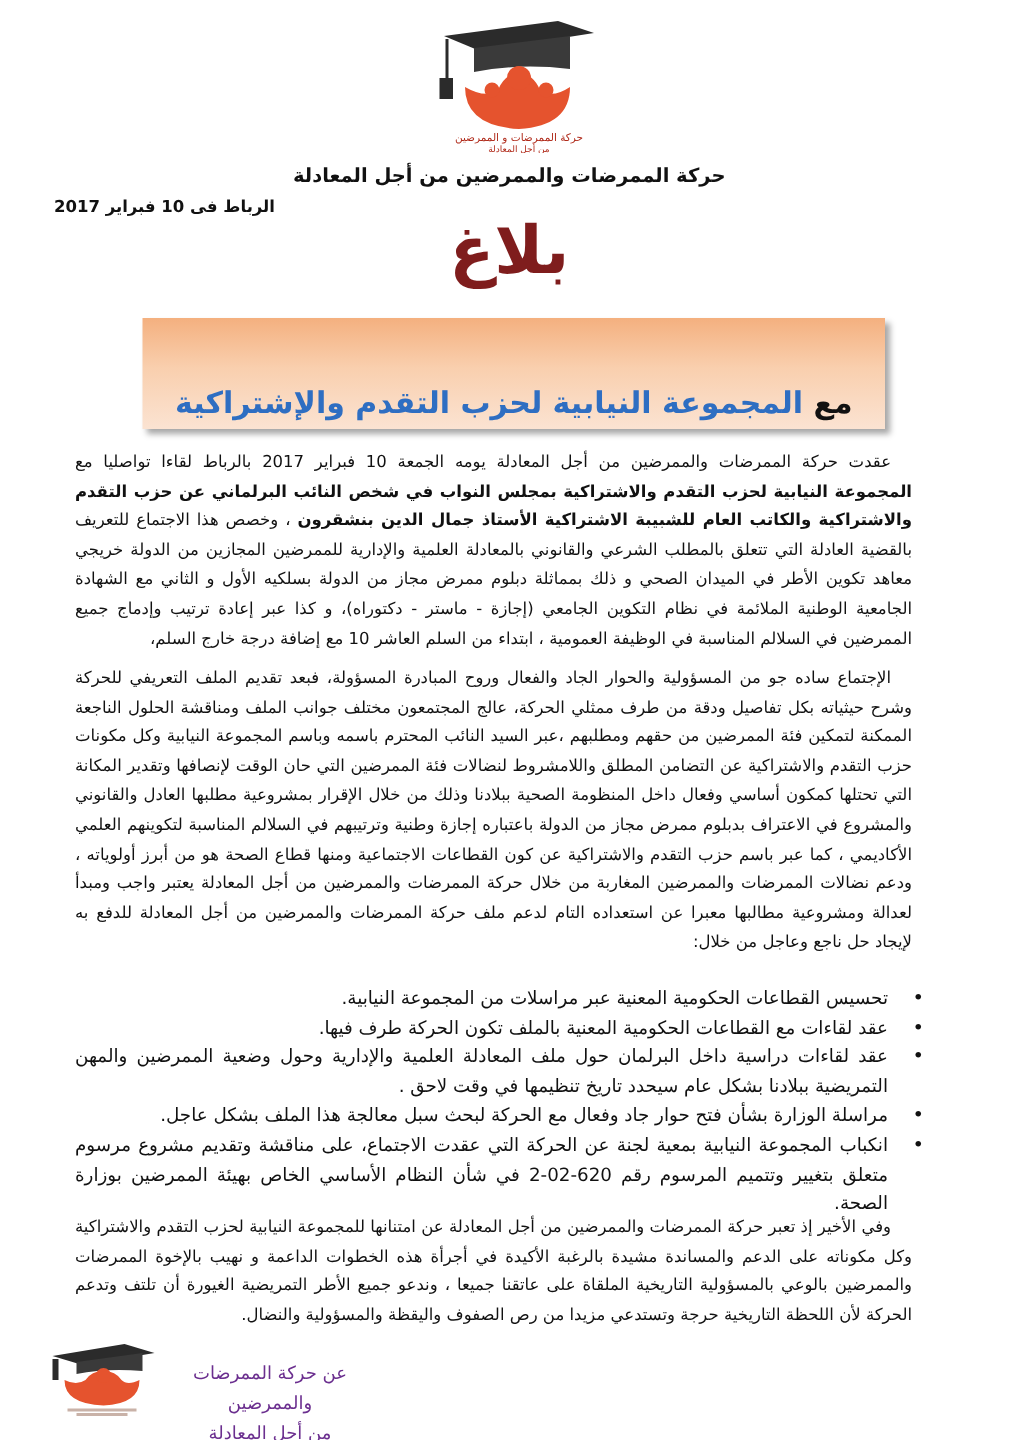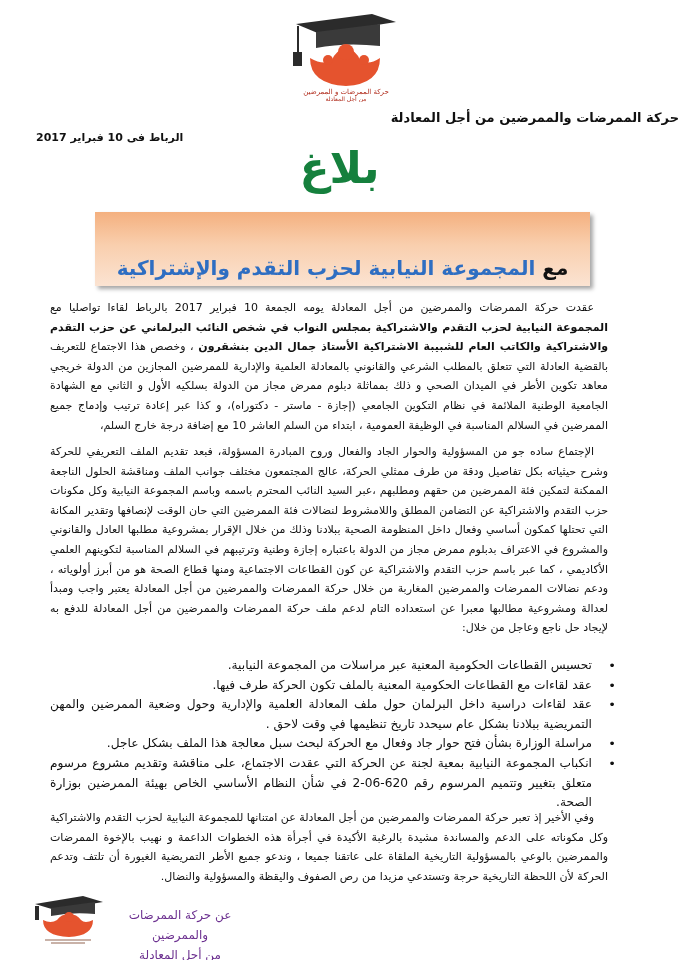--- a/index.html
+++ b/index.html
@@ -3,26 +3,26 @@
 <meta charset="utf-8">
 <style>
   html, body { margin: 0; padding: 0; background: #ffffff; }
   body { width: 679px; height: 960px; position: relative; overflow: hidden;
          font-family: "DejaVu Sans", "Liberation Sans", sans-serif; color: #111; }
   .abs { position: absolute; }
 
   
   .logo-top { left: 276px; top: 2px; width: 128px; height: 100px; }
 
-  .org-header { left: 0; top: 110px; width: 679px; text-align: right;
+  .org-header { left: 0; top: 110px; width: 679px; text-align: center;
                 font-weight: bold; font-size: 13px; color: #111; }
   .place-date { left: 36px; top: 131px; font-size: 11px; font-weight: bold; direction: rtl; }
 
   .announce { left: 0; top: 138px; width: 679px; text-align: center;
-              color: #15803d; font-weight: bold; font-size: 44px; line-height: 60px; }
+              color: #7f1d1d; font-weight: bold; font-size: 44px; line-height: 60px; }
 
   .banner { left: 95px; top: 212px; width: 495px; height: 74px;
             background: linear-gradient(180deg, #f4b07f 0%, #f9cfae 45%, #fbe3d2 100%);
             box-shadow: 3px 3px 4px rgba(0,0,0,0.35); text-align: center; }
   .banner-l1 { position: absolute; left: 0; right: 0; top: 7px; font-weight: bold;
                font-size: 17px; color: #111; }
   .banner-l2 { position: absolute; left: 0; right: 0; top: 44px; font-weight: bold;
                font-size: 20px; color: #111; }
   .banner-l2 .blue { color: #2e6ec2; }
 
@@ -77,21 +77,21 @@
 
 <div class="abs para" style="top:442px;">
   <span class="ind"></span><span>الإجتماع ساده جو من المسؤولية والحوار الجاد والفعال وروح المبادرة المسؤولة، فبعد تقديم الملف التعريفي للحركة وشرح حيثياته بكل تفاصيل ودقة من طرف ممثلي الحركة، عالج المجتمعون مختلف جوانب الملف ومناقشة الحلول الناجعة الممكنة لتمكين فئة الممرضين من حقهم ومطلبهم ،عبر السيد النائب المحترم باسمه وباسم المجموعة النيابية وكل مكونات حزب التقدم والاشتراكية عن التضامن المطلق واللامشروط لنضالات فئة الممرضين التي حان الوقت لإنصافها وتقدير المكانة التي تحتلها كمكون أساسي وفعال داخل المنظومة الصحية ببلادنا وذلك من خلال الإقرار بمشروعية مطلبها العادل والقانوني والمشروع في الاعتراف بدبلوم ممرض مجاز من الدولة باعتباره إجازة وطنية وترتيبهم في السلالم المناسبة لتكوينهم العلمي الأكاديمي ، كما عبر باسم حزب التقدم والاشتراكية عن كون القطاعات الاجتماعية ومنها قطاع الصحة هو من أبرز أولوياته ، ودعم نضالات الممرضات والممرضين المغاربة من خلال حركة الممرضات والممرضين من أجل المعادلة يعتبر واجب ومبدأ لعدالة ومشروعية مطالبها معبرا عن استعداده التام لدعم ملف حركة الممرضات والممرضين من أجل المعادلة للدفع به لإيجاد حل ناجع وعاجل من خلال:</span>
 </div>
 
 <ul class="abs bullets">
   <li>تحسيس القطاعات الحكومية المعنية عبر مراسلات من المجموعة النيابية.</li>
   <li>عقد لقاءات مع القطاعات الحكومية المعنية بالملف تكون الحركة طرف فيها.</li>
   <li>عقد لقاءات دراسية داخل البرلمان حول ملف المعادلة العلمية والإدارية وحول وضعية الممرضين والمهن التمريضية ببلادنا بشكل عام سيحدد تاريخ تنظيمها في وقت لاحق .</li>
   <li>مراسلة الوزارة بشأن فتح حوار جاد وفعال مع الحركة لبحث سبل معالجة هذا الملف بشكل عاجل.</li>
-  <li>انكباب المجموعة النيابية بمعية لجنة عن الحركة التي عقدت الاجتماع، على مناقشة وتقديم مشروع مرسوم متعلق بتغيير وتتميم المرسوم رقم 620-06-2 في شأن النظام الأساسي الخاص بهيئة الممرضين بوزارة الصحة.</li>
+  <li>انكباب المجموعة النيابية بمعية لجنة عن الحركة التي عقدت الاجتماع، على مناقشة وتقديم مشروع مرسوم متعلق بتغيير وتتميم المرسوم رقم 620-02-2 في شأن النظام الأساسي الخاص بهيئة الممرضين بوزارة الصحة.</li>
 </ul>
 
 <div class="abs para" style="top:808px;">
   <span class="ind"></span><span>وفي الأخير إذ تعبر حركة الممرضات والممرضين من أجل المعادلة عن امتنانها للمجموعة النيابية لحزب التقدم والاشتراكية وكل مكوناته على الدعم والمساندة مشيدة بالرغبة الأكيدة في أجرأة هذه الخطوات الداعمة و نهيب بالإخوة الممرضات والممرضين بالوعي بالمسؤولية التاريخية الملقاة على عاتقنا جميعا ، وندعو جميع الأطر التمريضية الغيورة أن تلتف وتدعم الحركة لأن اللحظة التاريخية حرجة وتستدعي مزيدا من رص الصفوف واليقظة والمسؤولية والنضال.</span>
 </div>
 
 <div class="abs logo-bottom">
   <svg width="80" height="56" viewBox="0 0 80 56">
     <polygon points="8,14 56,6 76,12 28,20" fill="#2b2b2b"></polygon>
     <path d="M24,18 L24,26 Q44,22 68,24 L68,12 Z" fill="#3a3a3a"></path>

